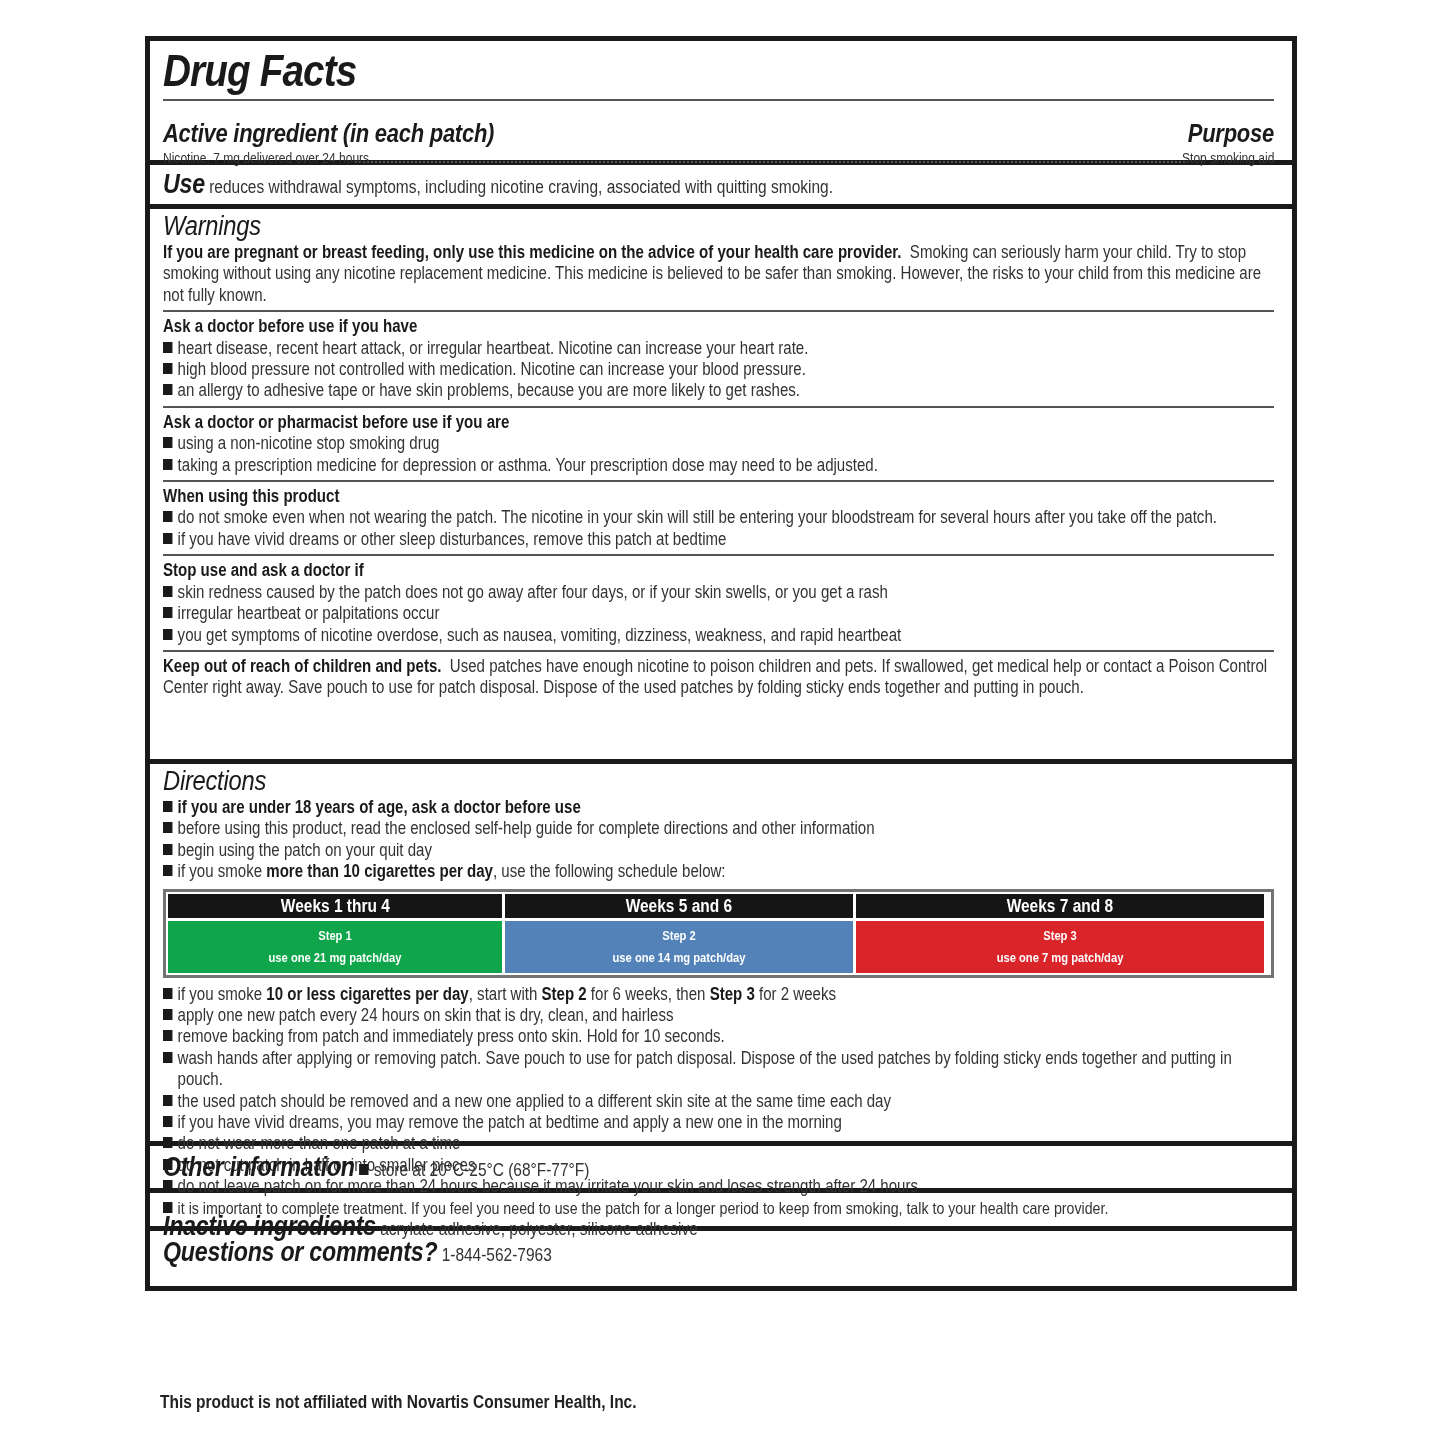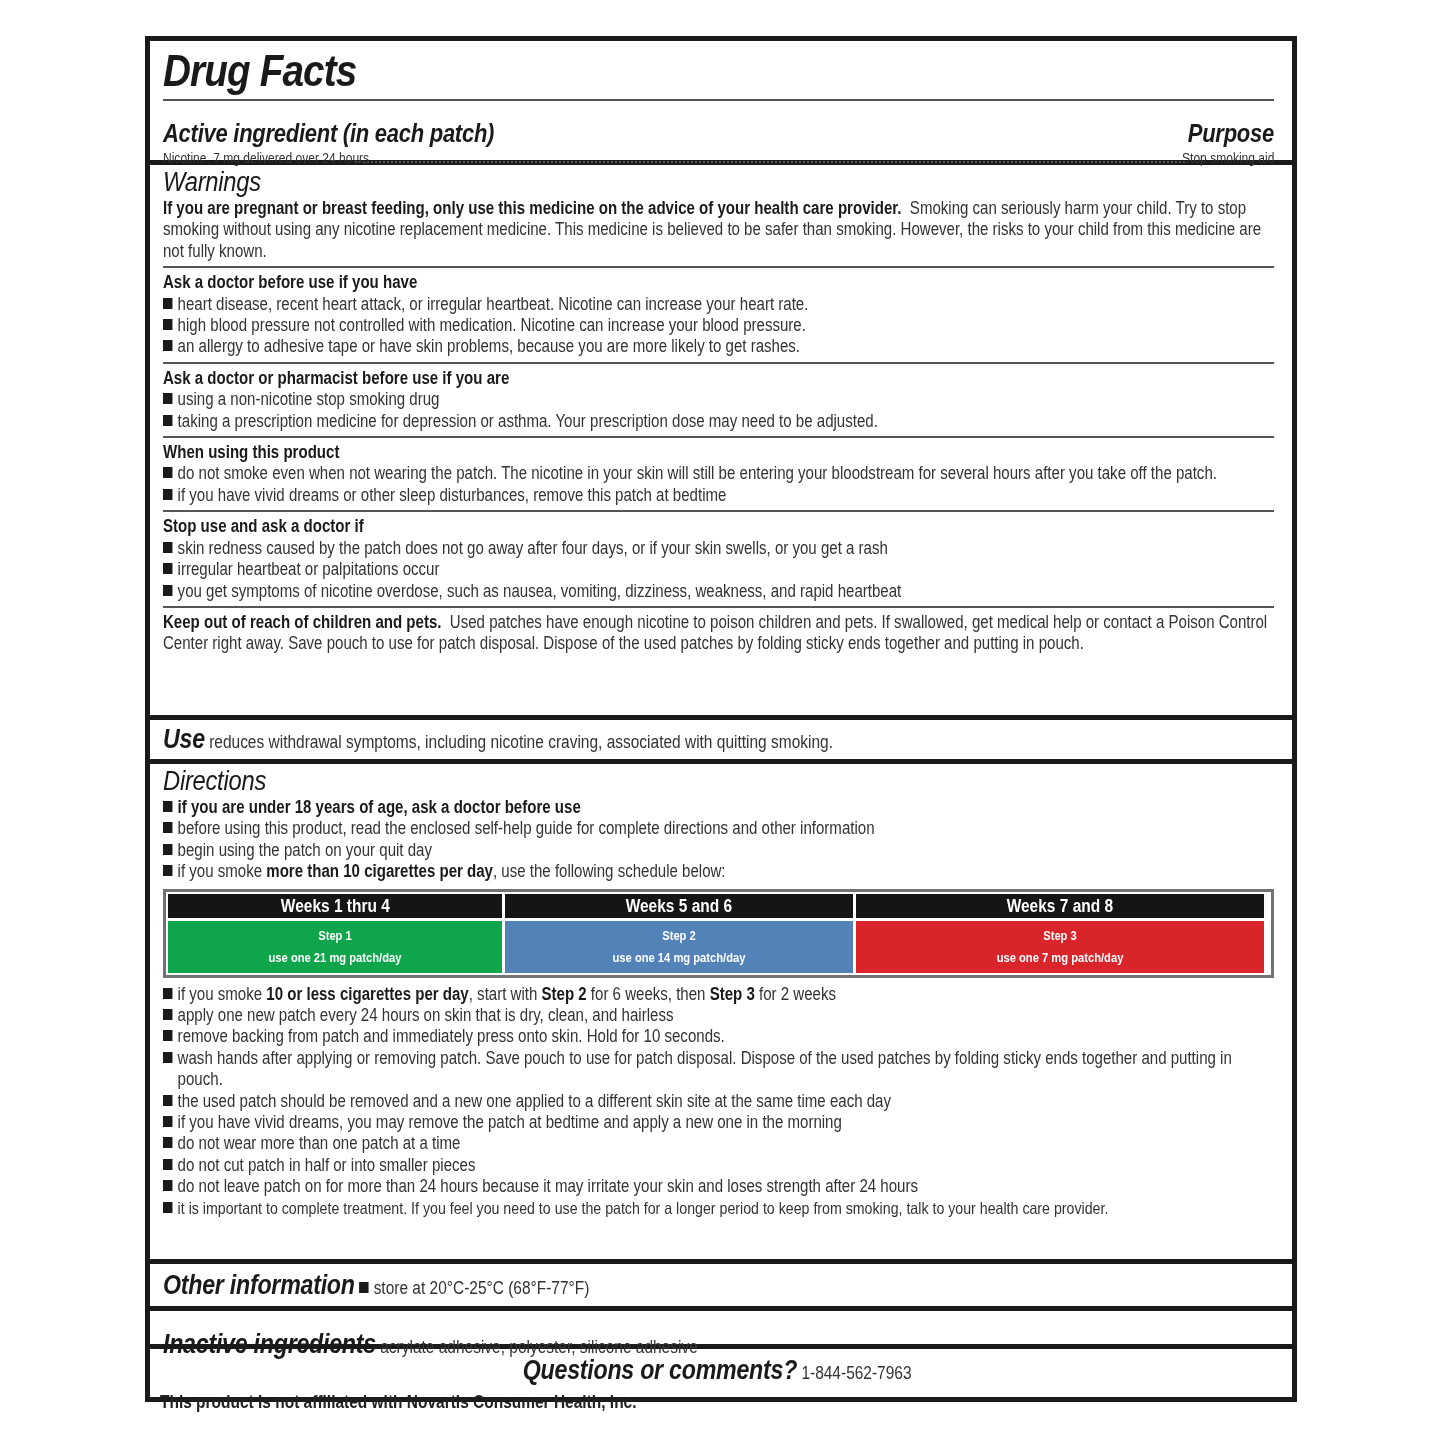--- a/index.html
+++ b/index.html
@@ -35,20 +35,27 @@
     <div class="hrule"></div>
     <div class="row-ai" style="margin-top:18px;">
       <span class="h2">Active ingredient (in each patch)</span>
       <span class="h2" style="transform-origin:right;">Purpose</span>
     </div>
     <div class="row-ai txt" style="font-size:14px;">
       <span style="display:inline-block;transform:scaleX(0.86);transform-origin:left;white-space:nowrap;margin-right:-50px;">Nicotine, 7 mg delivered over 24 hours</span>
       <span class="dots"></span>
       <span style="display:inline-block;transform:scaleX(0.86);transform-origin:right;white-space:nowrap;margin-left:-20px;">Stop smoking aid</span>
     </div>
+  </div>
+
+  <div class="panel" style="height:44px;padding-top:2px;">
+    <span class="cond txt" style="font-size:18px;line-height:34px;">
+      <span class="h2" style="transform:none;font-size:27px;">Use</span>
+      <span>reduces withdrawal symptoms, including nicotine craving, associated with quitting smoking.</span>
+    </span>
   </div>
 
   <div class="panel" style="height:555px;padding-top:2px;">
     <div class="h2" style="font-style:italic;font-weight:normal;font-size:27px;color:#1a1a1a;">Warnings</div>
     <div class="txt">
         <span class="cond">
       <span class="b">If you are pregnant or breast feeding, only use this medicine on the advice of your health care provider.</span>&nbsp;
       <span>Smoking can seriously harm your child. Try to stop smoking without using any nicotine replacement medicine. This medicine is believed to be safer than smoking. However, the risks to your child from this medicine are not fully known.</span>
     </span>
       </div>
@@ -93,28 +100,21 @@
     <div class="rule"></div>
 
     <div class="txt">
         <span class="cond">
       <span class="b">Keep out of reach of children and pets.</span>&nbsp;
       <span>Used patches have enough nicotine to poison children and pets. If swallowed, get medical help or contact a Poison Control Center right away. Save pouch to use for patch disposal. Dispose of the used patches by folding sticky ends together and putting in pouch.</span>
     </span>
       </div>
   </div>
 
-  <div class="panel" style="height:44px;padding-top:2px;">
-    <span class="cond txt" style="font-size:18px;line-height:34px;">
-      <span class="h2" style="transform:none;font-size:27px;">Use</span>
-      <span>reduces withdrawal symptoms, including nicotine craving, associated with quitting smoking.</span>
-    </span>
-  </div>
-
-  <div class="panel" style="height:500px;padding-top:2px;">
+  <div class="panel" style="height:382px;padding-top:2px;">
     <div class="h2" style="font-weight:normal;font-size:27px;color:#1a1a1a;">Directions</div>
     <div class="txt">
         <span class="cond">
       <div class="li b"><span class="bullet"></span><span>if you are under 18 years of age, ask a doctor before use</span></div>
       <div class="li"><span class="bullet"></span><span>before using this product, read the enclosed self-help guide for complete directions and other information</span></div>
       <div class="li"><span class="bullet"></span><span>begin using the patch on your quit day</span></div>
       <div class="li"><span class="bullet"></span><span>if you smoke </span><span class="b">more than 10 cigarettes per day</span><span>, use the following schedule below:</span></div>
     </span>
       </div>
 
@@ -159,21 +159,21 @@
     </span>
   </div>
 
   <div class="panel" style="height:38px;padding-top:16px;">
     <span class="cond txt" style="font-size:18px;line-height:34px;">
       <span class="h2" style="transform:none;font-size:27px;">Inactive ingredients</span>
       <span>acrylate adhesive, polyester, silicone adhesive</span>
     </span>
   </div>
 
-  <div class="panel last" style="height:58px;padding-top:4px;text-align:center;">
+  <div class="panel last" style="height:65px;padding-top:4px;">
     <span class="cond txt" style="font-size:18px;line-height:34px;">
       <span class="h2" style="transform:none;font-size:27px;">Questions or comments?</span>
       <span>1-844-562-7963</span>
     </span>
   </div>
 </div>
 
 <div class="footer">This product is not affiliated with Novartis Consumer Health, Inc.</div>
 
 </body></html>

